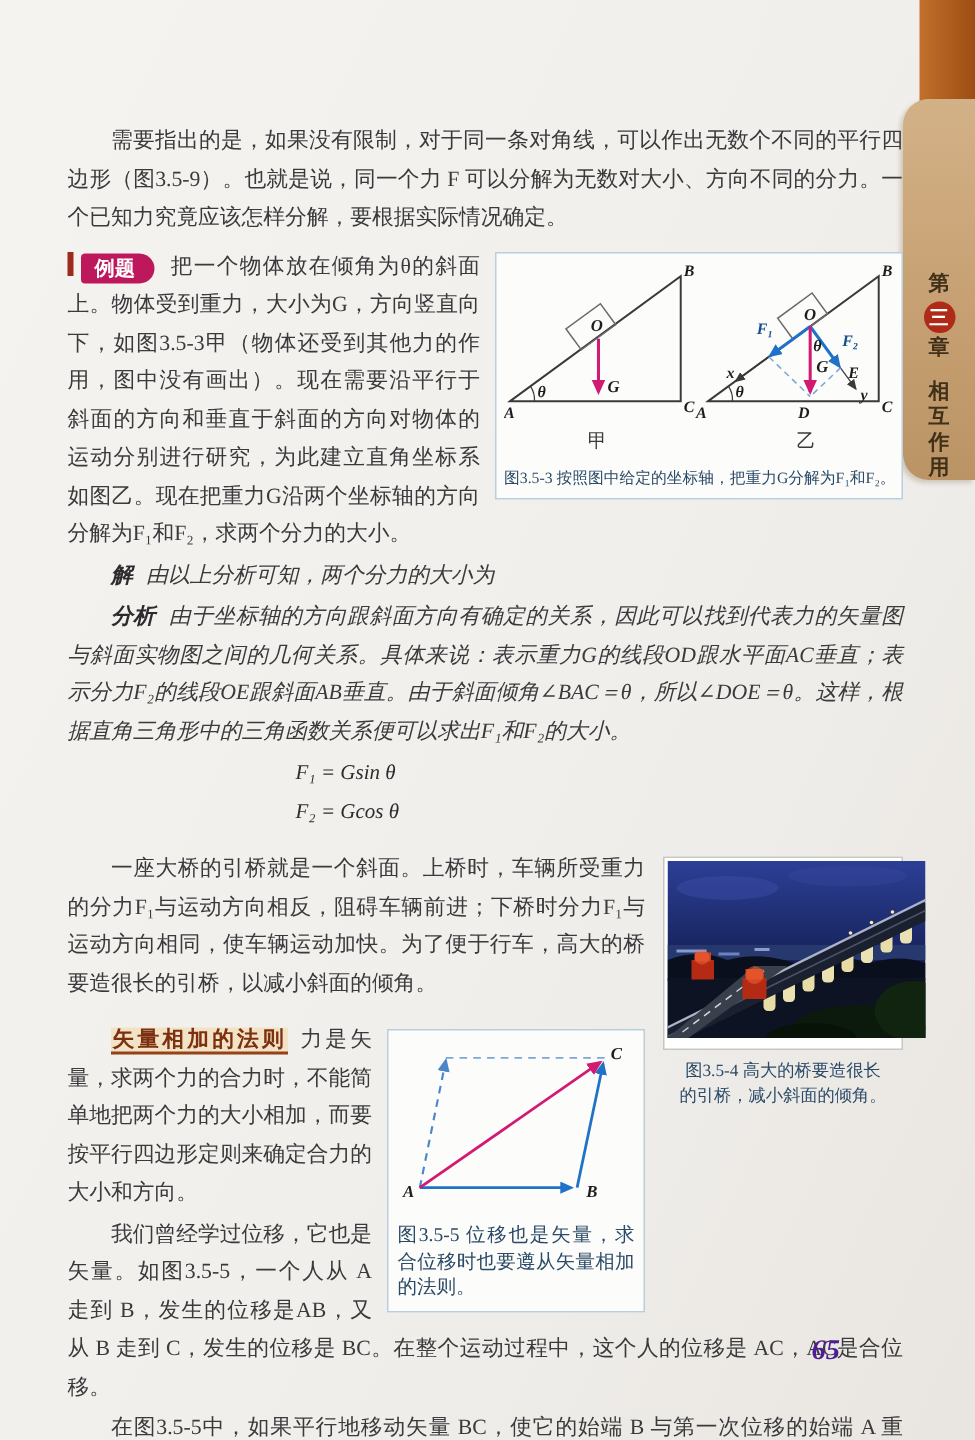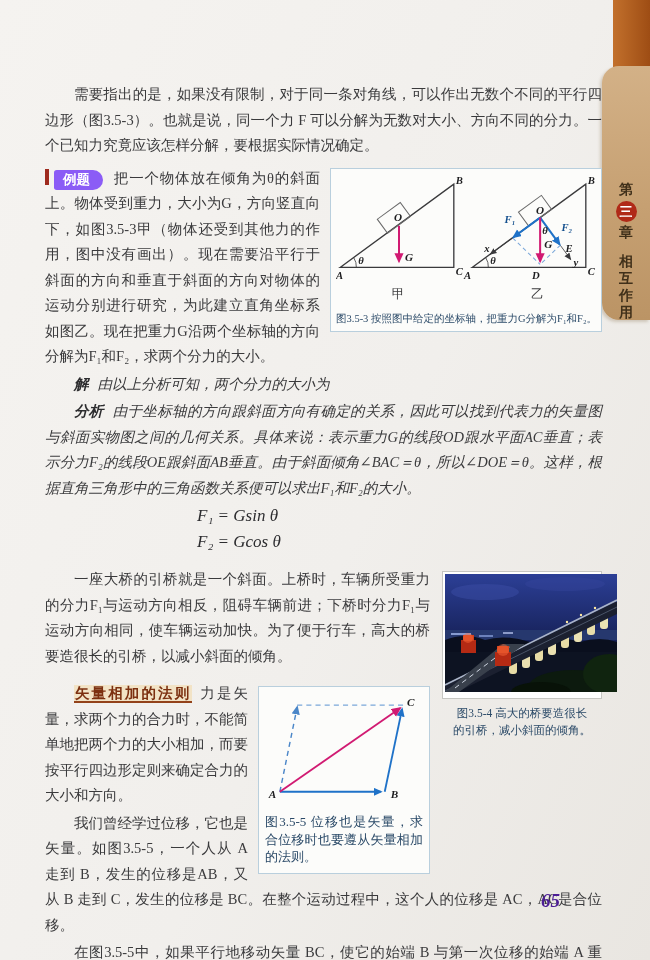--- a/index.html
+++ b/index.html
@@ -8,26 +8,26 @@
     background: linear-gradient(115deg,#f5f3f0 0%,#f1efec 55%,#e9e6e1 100%);
     font-family:"Liberation Serif","DejaVu Serif",serif;
   }
   .main { position:absolute; left:45px; top:82px; width:557px; }
   p { margin:0 0 2px 0; font-size:14.5px; line-height:25.5px; color:#3a3a3c;
       text-indent:2em; text-align:justify; }
   .no-indent { text-indent:0; }
   b.lead { margin-right:9px; color:#2c2c2e; }
   .kai { font-style:italic; }
   .formula { font-style:italic; text-indent:0; margin:0 0 1px 152px;
-             font-size:17px; line-height:25px; color:#2d2d30; }
+             font-size:14px; line-height:25px; color:#2d2d30; }
 
   
   .ex-bar { display:inline-block; width:4px; height:16px; background:#9e2a1e;
             margin-right:5px; vertical-align:-2px; }
-  .ex-badge { display:inline-block; background:#8b5cf6; color:#ffffff; font-weight:bold;
+  .ex-badge { display:inline-block; background:#be185d; color:#ffffff; font-weight:bold;
               font-size:13.5px; line-height:20px; padding:0 13px 0 9px;
               border-radius:3px 11px 11px 3px; margin-right:10px; vertical-align:-1px;
               font-family:"Liberation Sans","DejaVu Sans",sans-serif; }
 
   
   .fig-box { border:1px solid #b9cfdd; background:#fcfcfa; box-sizing:border-box; }
   .fig353 { float:right; width:272px; margin:2px 0 6px 10px; padding:4px 5px 5px; }
   .fig-cap { font-size:10.5px; color:#2b4a68; text-align:center; line-height:15px;
              text-indent:0; white-space:nowrap; margin-top:2px; }
   .fig354 { float:right; width:160px; margin:4px 0 4px 12px; text-indent:0; }
@@ -79,21 +79,21 @@
     <span class="tab-gap"></span>
     <span>相</span>
     <span>互</span>
     <span>作</span>
     <span>用</span>
   </div>
 </div>
 
 <div class="main">
 
-  <p>需要指出的是，如果没有限制，对于同一条对角线，可以作出无数个不同的平行四边形（图3.5-3）。也就是说，同一个力 F 可以分解为无数对大小、方向不同的分力。一个已知力究竟应该怎样分解，要根据实际情况确定。</p>
+  <p>需要指出的是，如果没有限制，对于同一条对角线，可以作出无数个不同的平行四边形（图3.5-9）。也就是说，同一个力 F 可以分解为无数对大小、方向不同的分力。一个已知力究竟应该怎样分解，要根据实际情况确定。</p>
 
   <div style="margin-top:7px;">
     <div class="fig-box fig353">
       <svg width="260" height="132" viewBox="0 0 256 130">
         <defs>
           <marker id="mM" markerUnits="userSpaceOnUse" markerWidth="11" markerHeight="10" refX="8" refY="4.5" orient="auto">
               <path d="M0,0L10,4.5L0,9z" fill="#d11a72"></path>
             </marker>
           <marker id="mB" markerUnits="userSpaceOnUse" markerWidth="10" markerHeight="9" refX="7" refY="4" orient="auto">
               <path d="M0,0L9,4L0,8z" fill="#1f72c8"></path>

